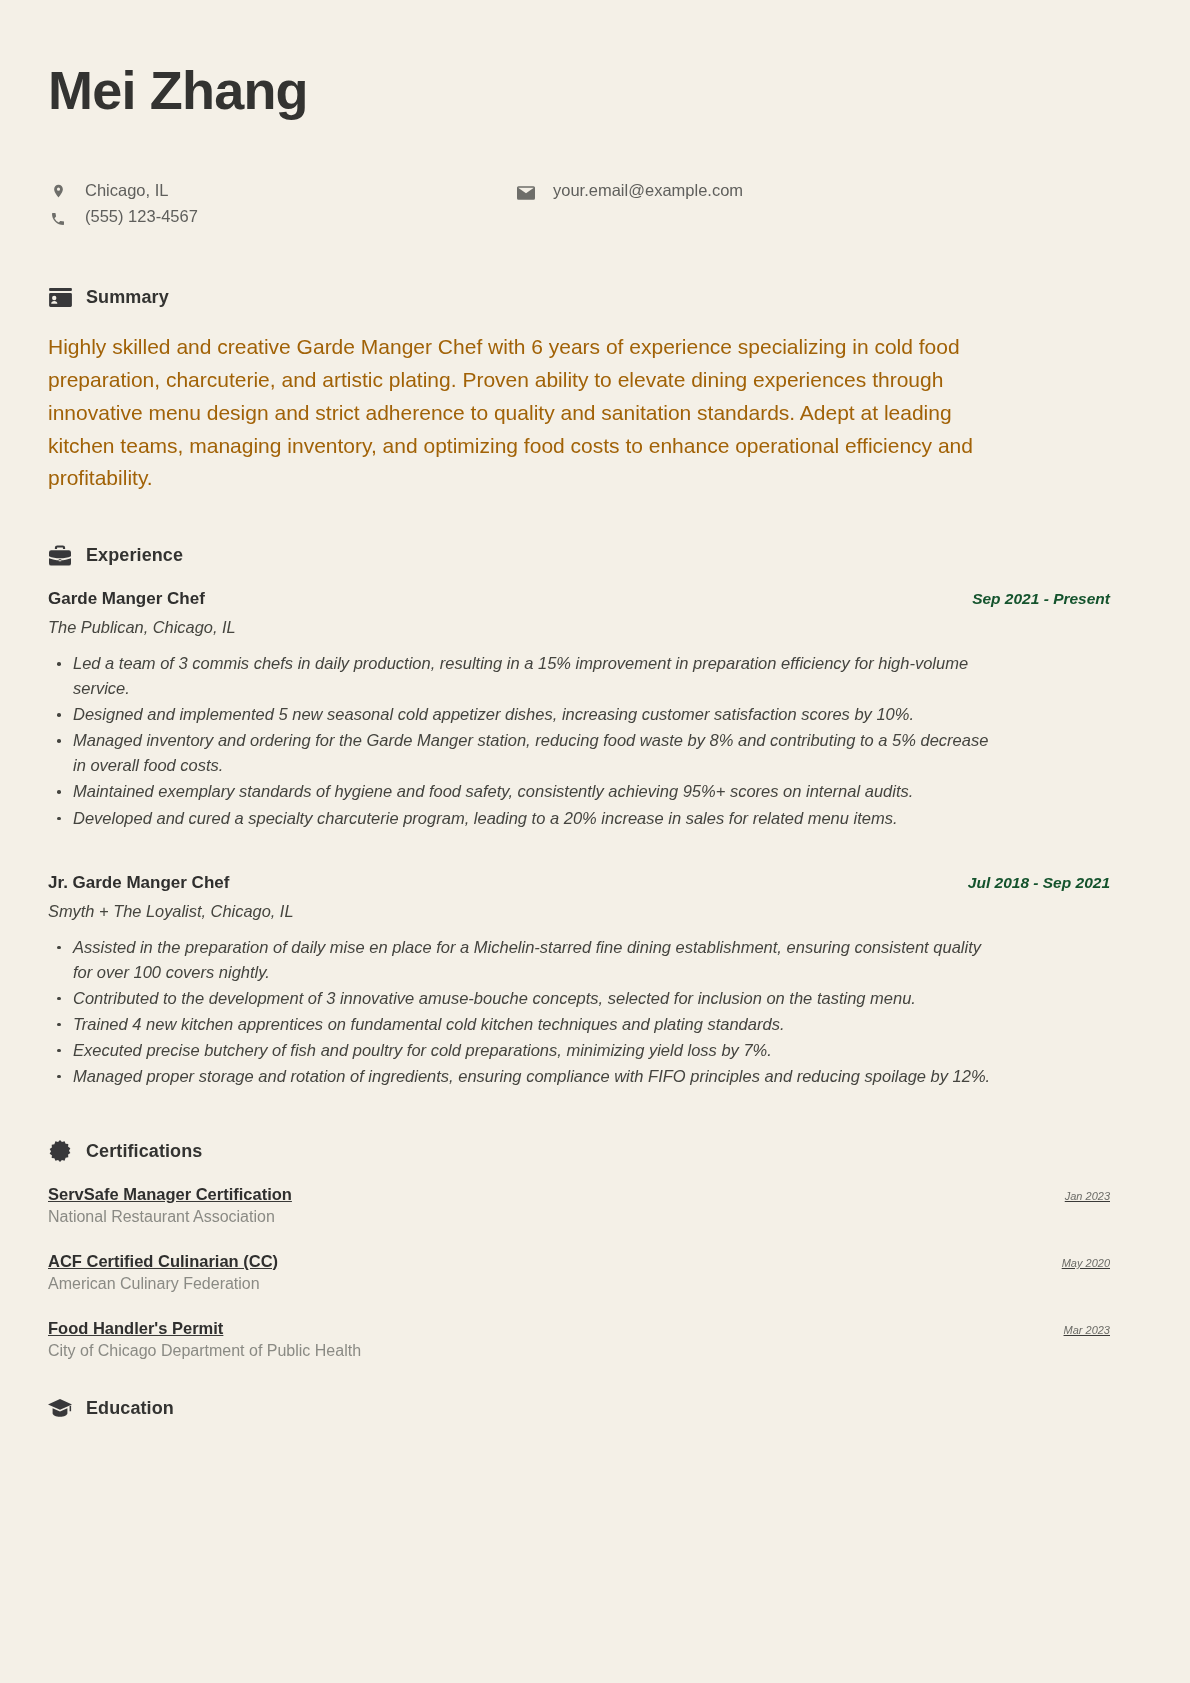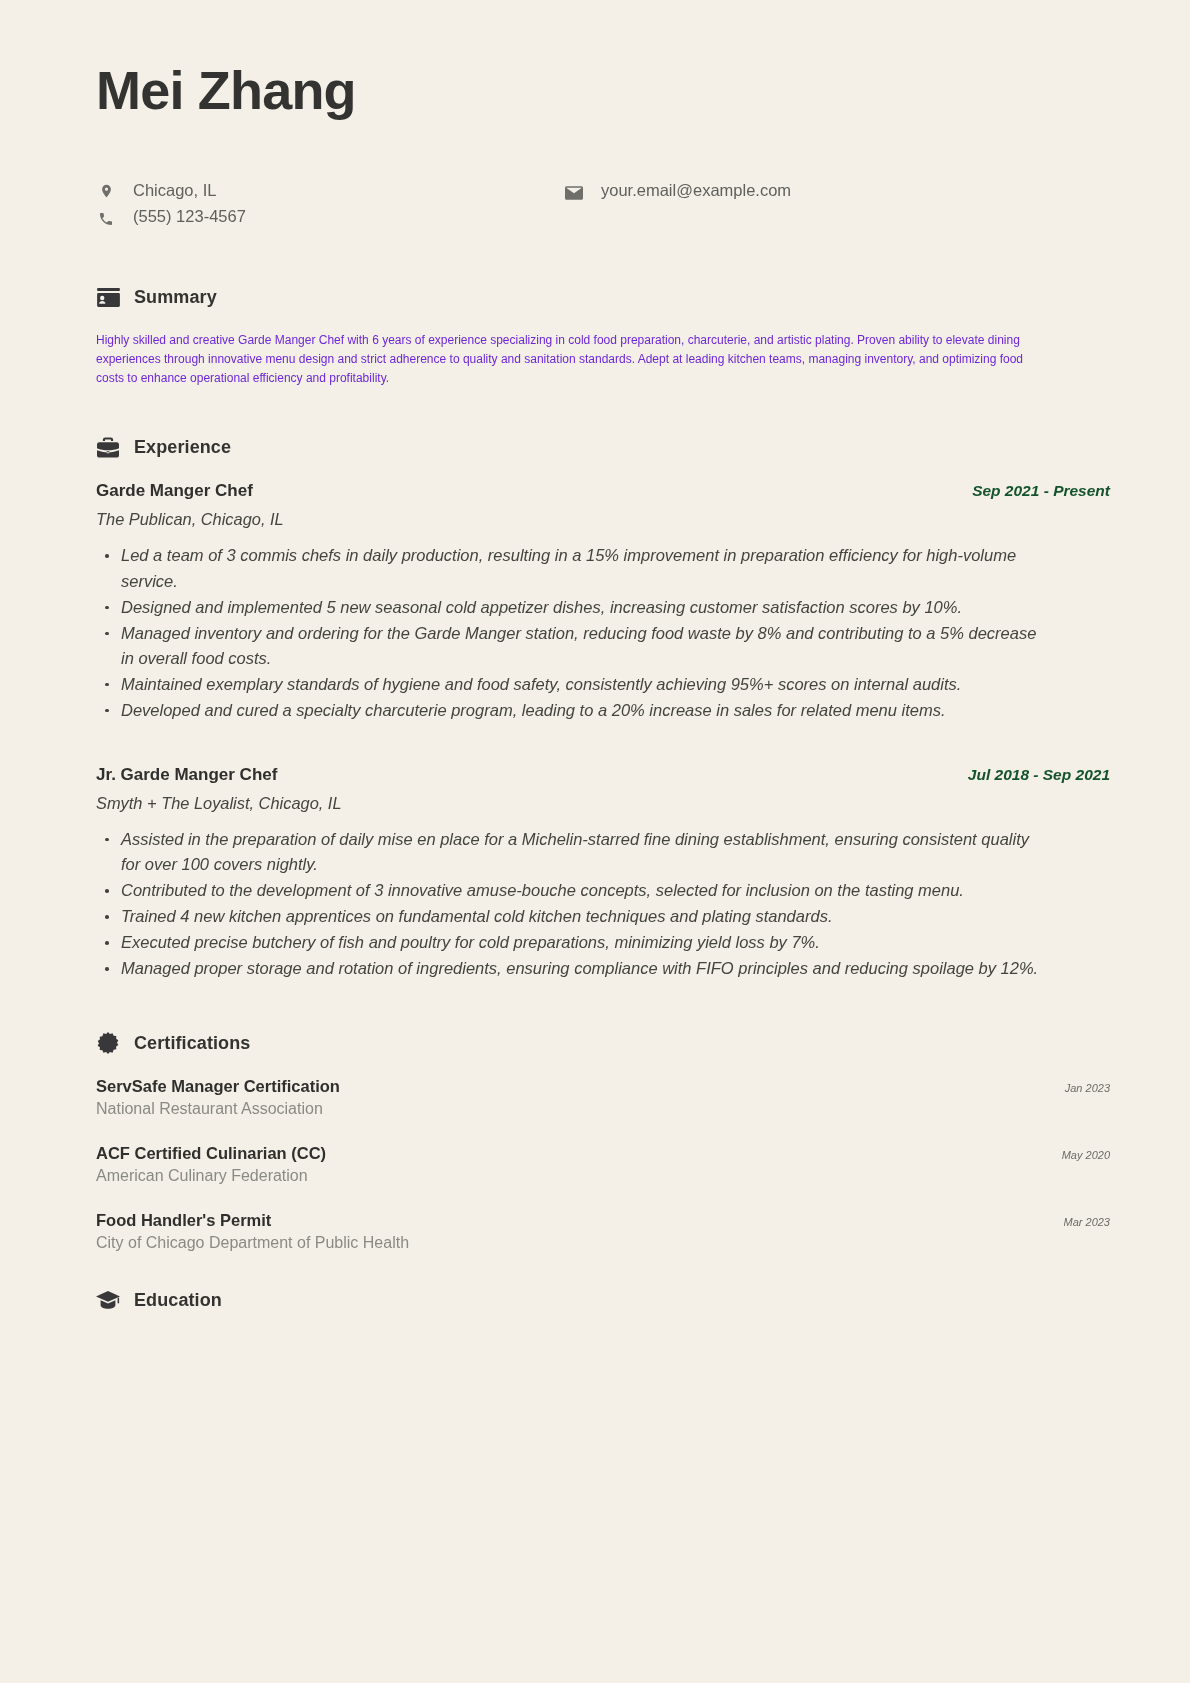--- a/index.html
+++ b/index.html
@@ -9,21 +9,21 @@
   }
   body {
     font-family: "Liberation Sans", sans-serif;
     color: #3a3a38;
     -webkit-font-smoothing: antialiased;
   }
   .page {
     width: 1190px;
     min-height: 1683px;
     background: #f4f0e7;
-    padding: 62px 80px 40px 96px;
+    padding: 62px 80px 40px 48px;
   }
 
   
   .name {
     font-size: 54px;
     font-weight: bold;
     letter-spacing: -0.8px;
     color: #333331;
     line-height: 1.05;
     margin-bottom: 62px;
@@ -70,23 +70,23 @@
   .sec-ico svg { display: block; }
   .sec-title {
     font-size: 18px;
     font-weight: bold;
     color: #333331;
     letter-spacing: 0.1px;
   }
 
   
   .summary-text {
-    font-size: 12px;
+    font-size: 21px;
     line-height: 1.56;
-    color: #6d28d9;
+    color: #a16207;
     max-width: 955px;
     margin-bottom: 48px;
   }
 
   
   .exp-entry { margin-bottom: 16px; }
   .entry-top {
     display: flex;
     justify-content: space-between;
     align-items: center;
@@ -138,20 +138,21 @@
   .exp-gap { height: 26px; }
   .after-exp { height: 34px; }
 
   
   .cert-entry { margin-bottom: 26px; }
   .cert-top {
     display: flex;
     justify-content: space-between;
     align-items: baseline;
     margin-bottom: 4px;
+    text-decoration: underline;
   }
   .cert-name {
     font-size: 16.5px;
     font-weight: bold;
     color: #2f2f2e;
   }
   .cert-date {
     font-size: 11px;
     font-style: italic;
     color: #6b6b66;

